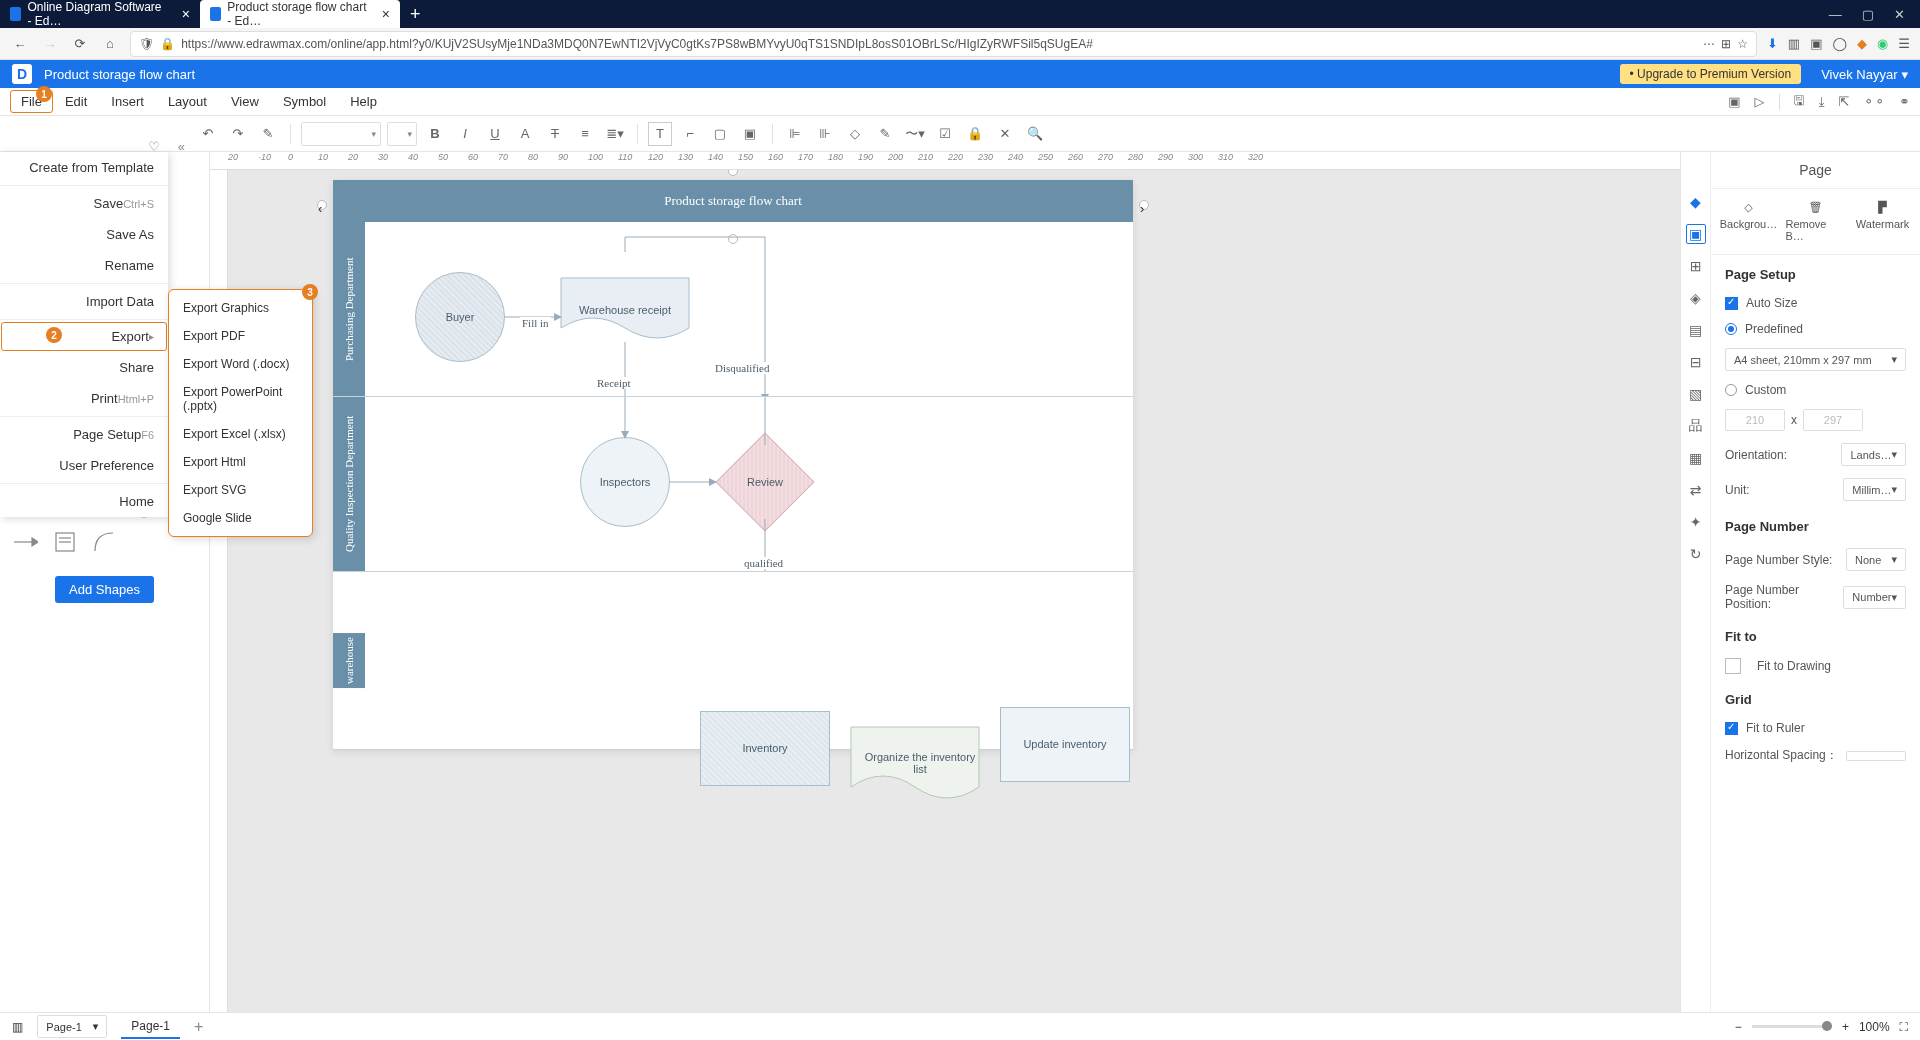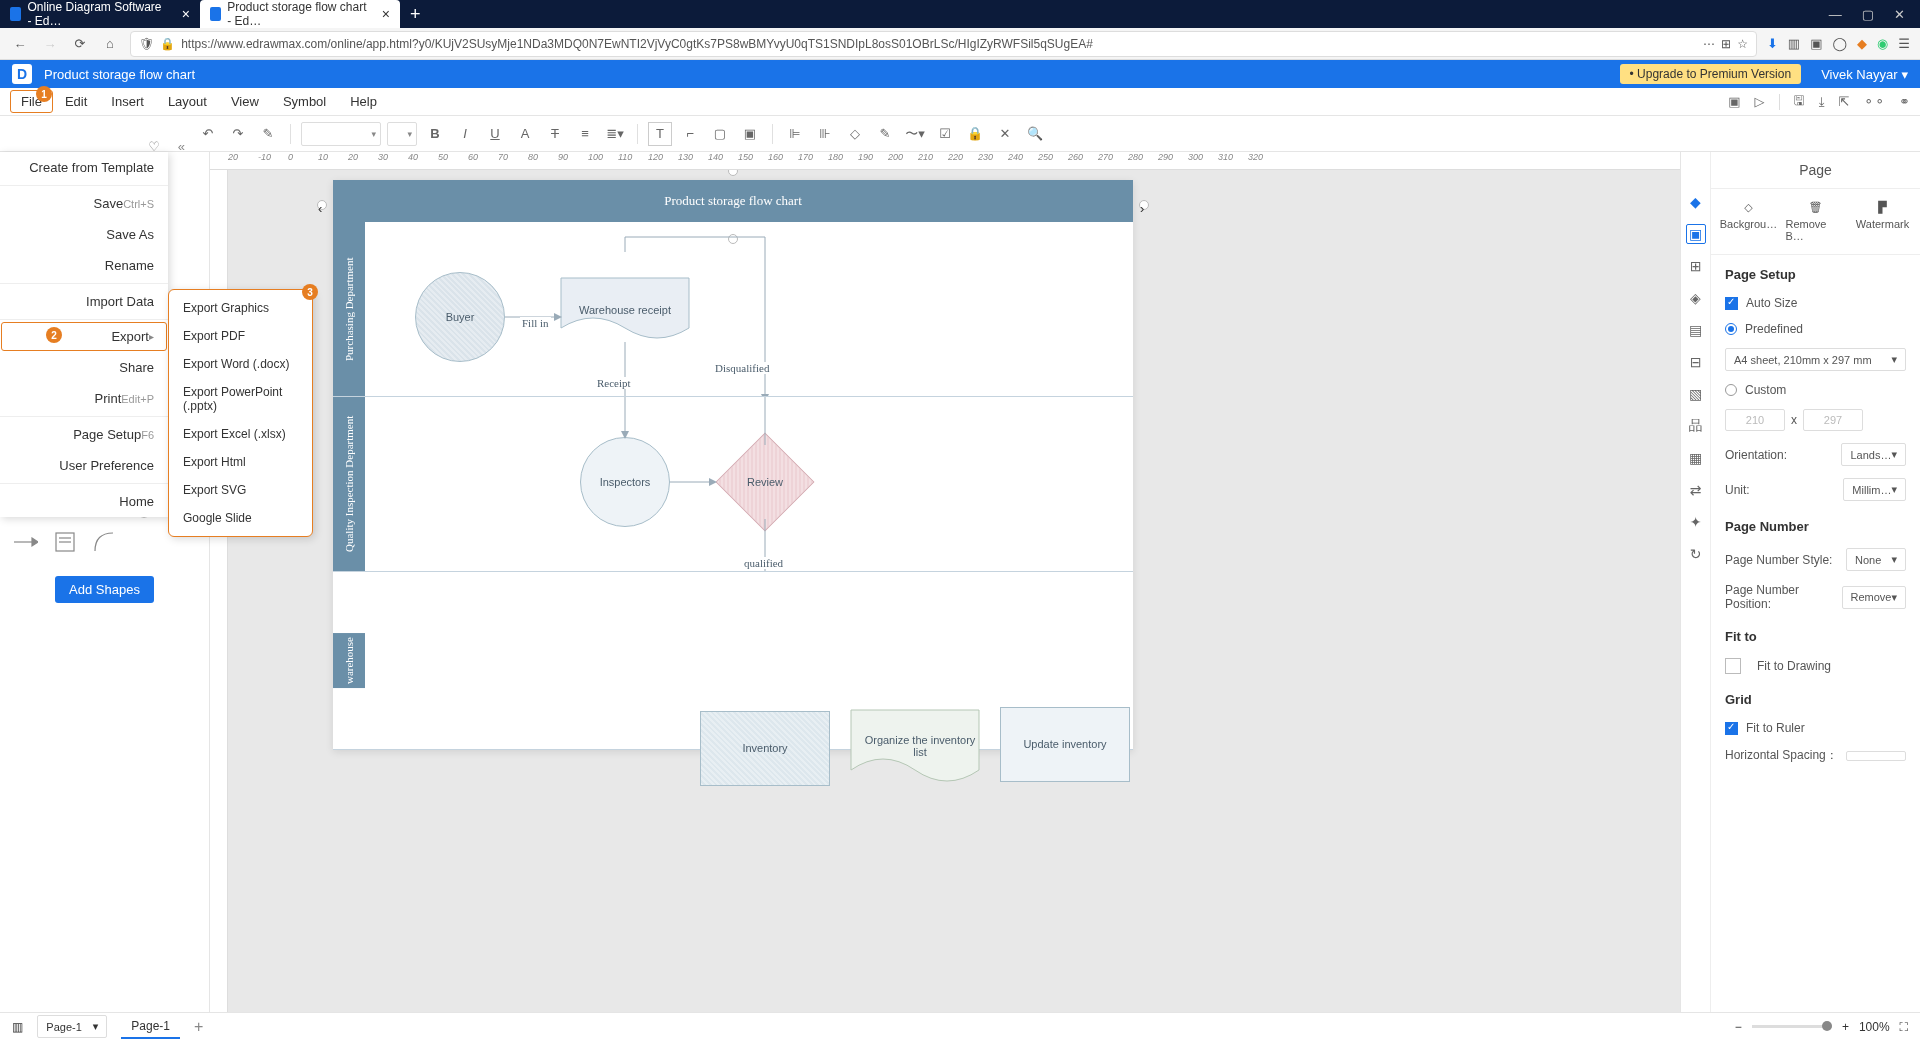--- a/index.html
+++ b/index.html
@@ -270,21 +270,21 @@
       <div class="file-menu-item highlighted" style="position:relative">
         <span>Export</span>
         <span class="call-badge" style="left:44px; top:4px">2</span>
         <span class="submenu-arrow">▸</span>
       </div>
       <div class="file-menu-item">
           <span>Share</span>
         </div>
       <div class="file-menu-item">
           <span>Print</span>
-          <span class="shortcut">Edit+P</span>
+          <span class="shortcut">Html+P</span>
         </div>
       <div class="menu-sep"></div>
       <div class="file-menu-item">
           <span>Page Setup</span>
           <span class="shortcut">F6</span>
         </div>
       <div class="file-menu-item">
           <span>User Preference</span>
         </div>
       <div class="menu-sep"></div>
@@ -470,21 +470,21 @@
               </svg>
               <div class="conn-label" style="left:377px; top:160px">qualified</div>
             </div>
           </div>
           <div class="lane lane3">
             <div class="lane-label">warehouse</div>
             <div class="lane-body">
               <div class="shape rect-shape" style="left:335px; top:50px; width:130px; height:75px">
                   <span>Inventory</span>
                 </div>
-              <div class="shape" style="left:485px; top:48px; width:140px; height:75px">
+              <div class="shape" style="left:485px; top:65px; width:140px; height:75px">
                 <svg width="130" height="75" style="position:absolute;inset:0">
                     <path d="M1 1 h128 v60 q-32 22 -64 0 t-64 0 z" fill="#eef3ee" stroke="#b5c7b5"></path>
                   </svg>
                 <span style="position:relative; padding:0 8px">Organize the inventory list</span>
               </div>
               <div class="shape rect-shape" style="left:635px; top:46px; width:130px; height:75px; background:#eef3f7">
                   <span>Update inventory</span>
                 </div>
               <svg class="connectors">
                 <line x1="400" y1="0" x2="400" y2="48"></line>
@@ -576,21 +576,21 @@
       <div class="field-row">
           <span class="field-label">Page Number Style:</span>
           <div class="sel-box">
             <span>None</span>
             <span>▾</span>
           </div>
         </div>
       <div class="field-row">
           <span class="field-label">Page Number Position:</span>
           <div class="sel-box">
-            <span>Remove</span>
+            <span>Number</span>
             <span>▾</span>
           </div>
         </div>
       <div class="section-title">Fit to</div>
       <div class="field-row">
           <span style="width:16px;height:16px;border:1px solid #bbb;display:inline-block"></span>
           <span style="margin-left:8px">Fit to Drawing</span>
         </div>
       <div class="section-title">Grid</div>
       <div class="field-row">

